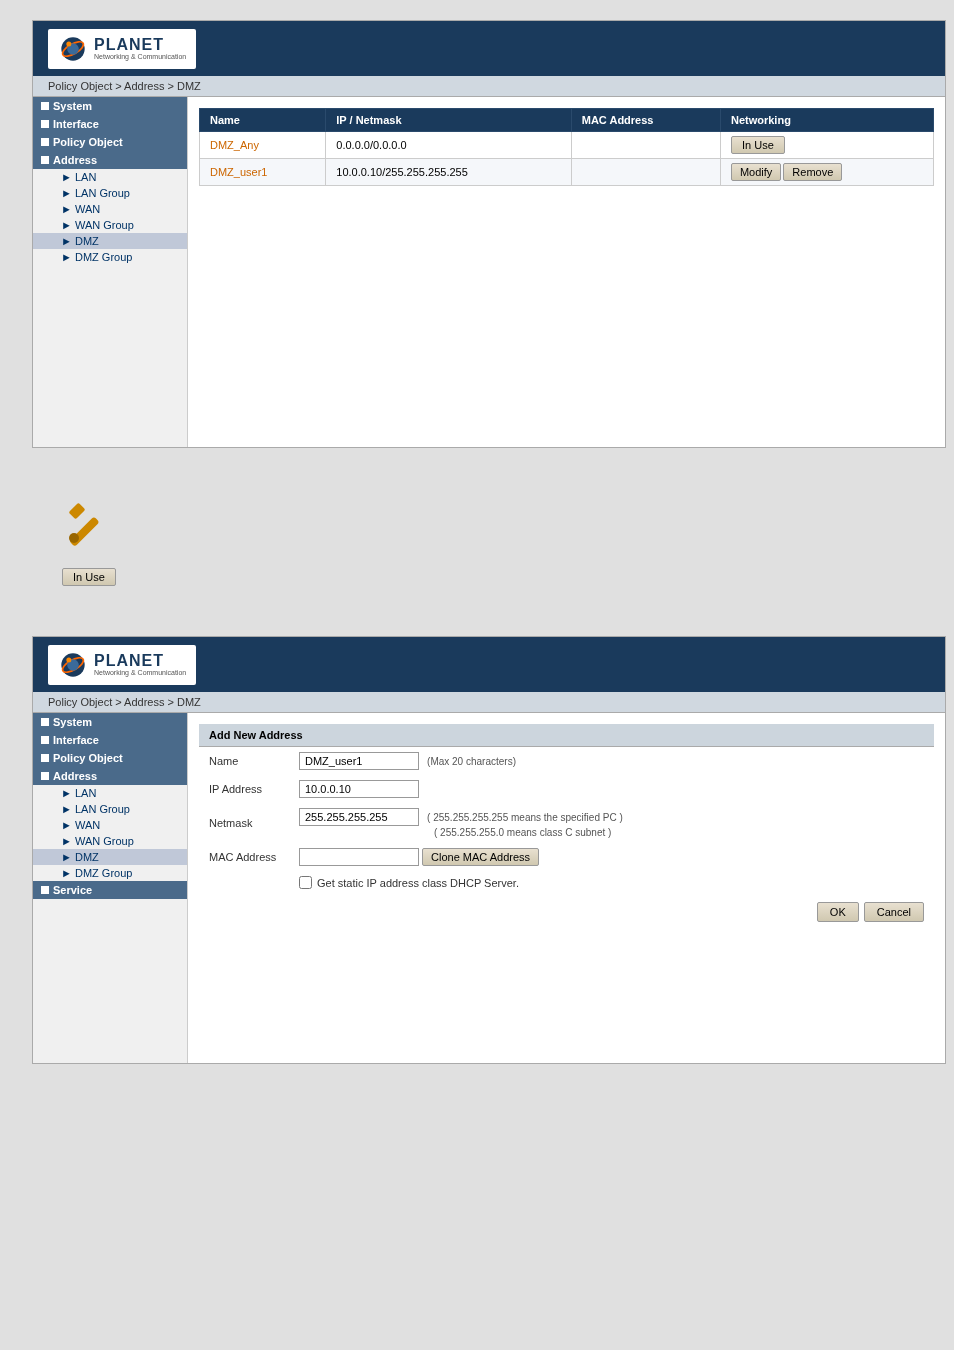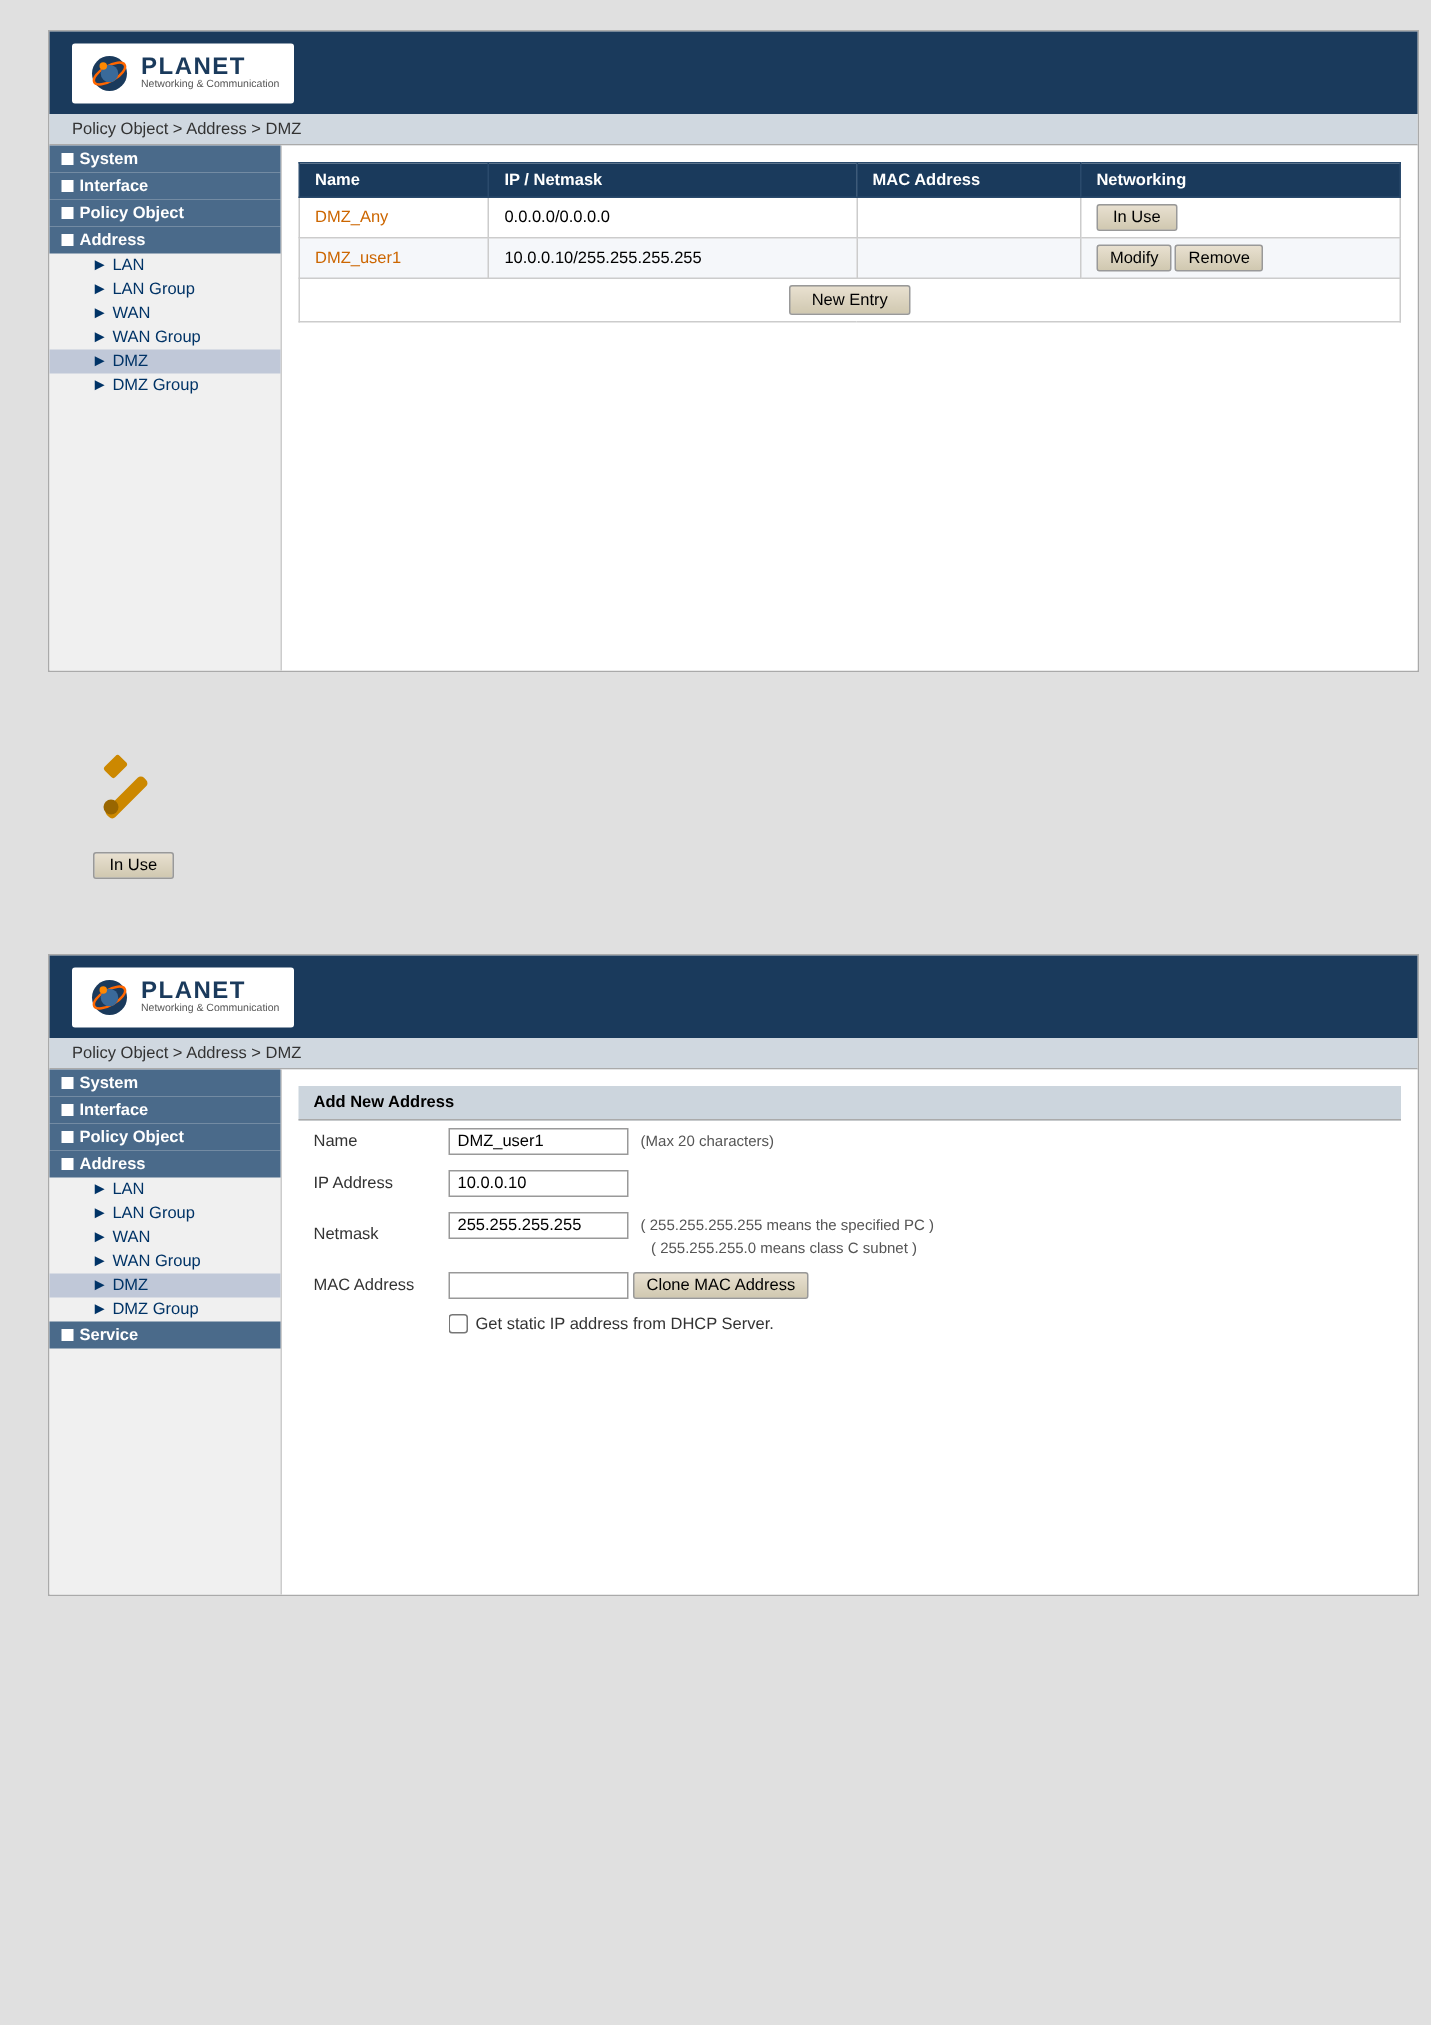--- a/index.html
+++ b/index.html
@@ -382,25 +382,20 @@
             </tr>
             <tr>
               <td><span class="row-name">DMZ_user1</span></td>
               <td>10.0.0.10/255.255.255.255</td>
               <td></td>
               <td>
                 <div class="btn-group">
                   <button class="btn btn-modify">Modify</button>
                   <button class="btn btn-remove">Remove</button>
                 </div>
-              </td>
-            </tr>
-            <tr>
-              <td colspan="4" class="new-entry-row">
-                <button class="btn btn-new-entry">New Entry</button>
               </td>
             </tr>
           </tbody>
         </table>
       </div>
     </div>
   </div>
 
   <div class="mid-section">
 
@@ -504,24 +499,28 @@
               <td>
                 <input type="text" class="form-input" value="" style="">
                 <button class="btn btn-clone">Clone MAC Address</button>
               </td>
             </tr>
             <tr>
               <td class="label-cell"></td>
               <td>
                 <label class="checkbox-label">
                   <input type="checkbox" style="">
-                  <span>Get static IP address from DHCP Server.</span>
+                  <span>Get static IP address class DHCP Server.</span>
                 </label>
               </td>
             </tr>
           </tbody>
             </table>
+          <div class="form-buttons-row">
+            <button class="btn btn-ok">OK</button>
+            <button class="btn btn-cancel">Cancel</button>
+          </div>
         </div>
       </div>
     </div>
   </div>
 
 </div>
 
 </body></html>

